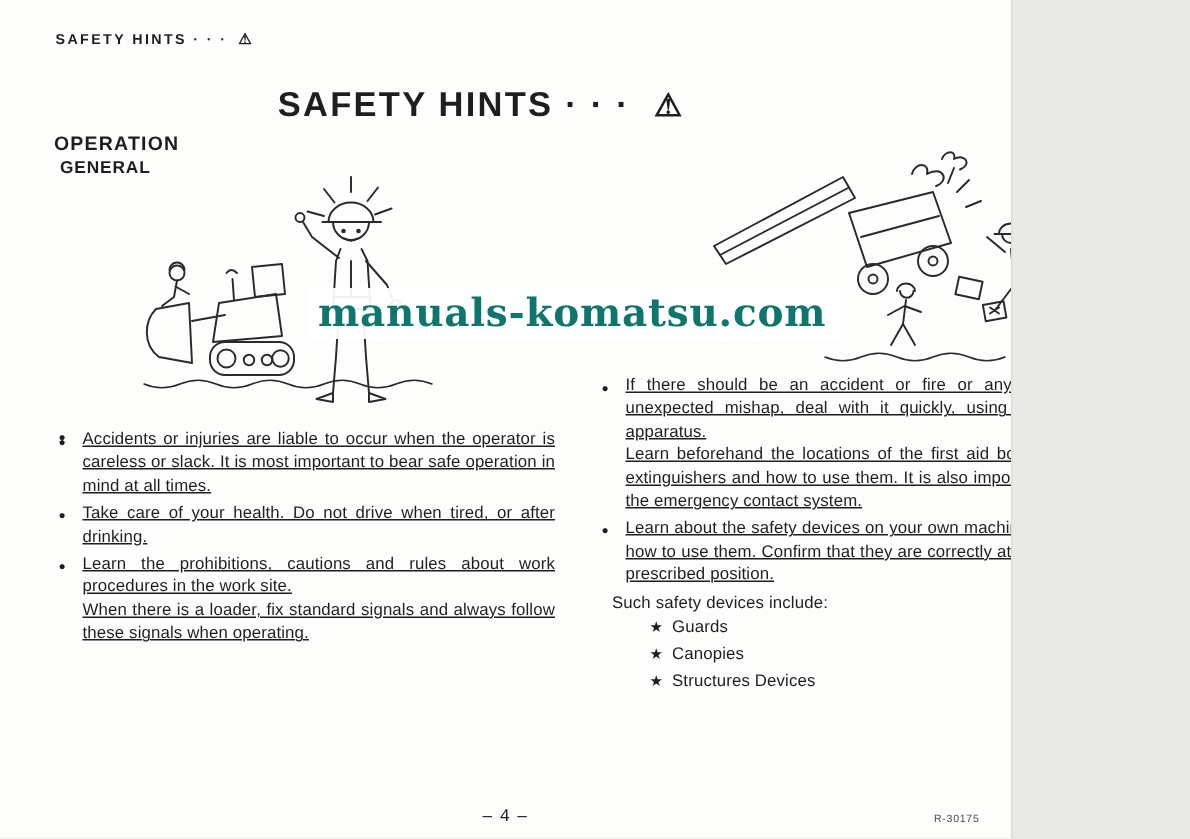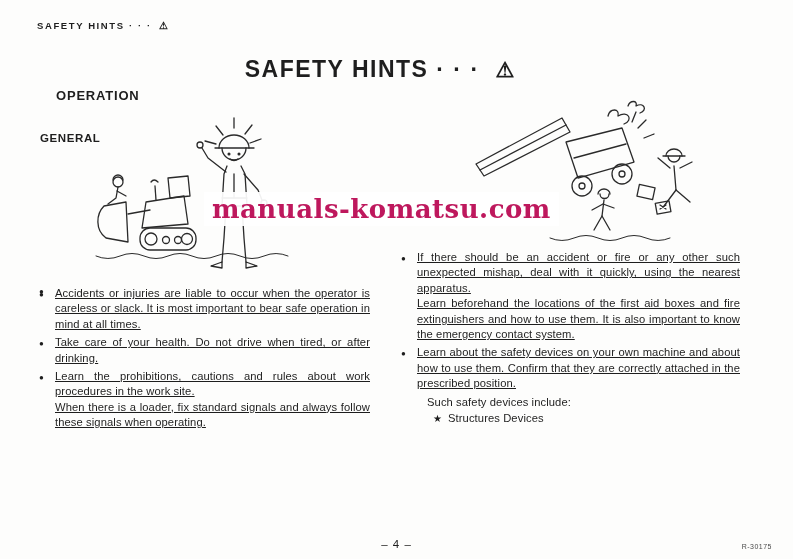--- a/index.html
+++ b/index.html
@@ -1,66 +1,66 @@
 <!DOCTYPE html>
 <html><head>
 <meta charset="utf-8">
 <style>
   html,body{margin:0;padding:0;background:#e9e9e6;}
   .page{
     position:relative;
-    width:793px;height:559px;
+    width:674px;height:559px;
     background:#fdfdfc;
     font-family:"Liberation Sans",sans-serif;
     color:#1e1e1e;
     overflow:hidden;
     box-shadow:0 0 0 1px #ddd;
   }
   .running-header{
     position:absolute;left:37px;top:20px;
     font-size:9.5px;font-weight:bold;letter-spacing:1.6px;
     white-space:nowrap;
   }
   .running-header .warn{font-size:10px;letter-spacing:0;margin-left:3px;}
   .title{
     position:absolute;left:0;right:34px;top:56px;
     text-align:center;
     font-size:23px;font-weight:bold;letter-spacing:1.5px;
     white-space:nowrap;
   }
   .title .warn{font-size:21px;letter-spacing:0;margin-left:8px;}
   .section{
-    position:absolute;left:56px;top:88px;
+    position:absolute;left:36px;top:88px;
     font-size:13px;font-weight:bold;letter-spacing:.8px;
   }
   .subsection{
     position:absolute;left:40px;top:106px;
-    font-size:11.5px;font-weight:bold;letter-spacing:.6px;margin-top:26px;
+    font-size:11.5px;font-weight:bold;letter-spacing:.6px;
   }
   .illu{position:absolute;z-index:1;}
   .illu-left{left:88px;top:114px;width:230px;height:175px;}
   .illu-right{left:470px;top:98px;width:230px;height:165px;}
   .watermark{
     position:absolute;left:204px;top:192px;z-index:5;
     font-family:"DejaVu Serif",serif;font-weight:700;
-    font-size:26px;color:#be185d;
+    font-size:26px;color:#0f766e;
     background:rgba(255,255,255,.93);
     padding:2px 8px;letter-spacing:.5px;
   }
   .col{
     position:absolute;
     font-size:11.2px;line-height:15.4px;
     text-align:justify;letter-spacing:.1px;
   }
   .col-left{left:38px;top:283px;width:332px;}
   .col-right{left:400px;top:250px;width:340px;}
   .bullet-item{position:relative;padding-left:17px;margin-bottom:3px;}
   .bullet-item .dot{position:absolute;left:1px;top:1px;font-size:8px;}
   .para{white-space:pre-line;text-decoration:underline;}
-  .devices-intro{margin-left:27px;margin-top:1px;}
+  .devices-intro{margin-left:8px;margin-top:1px;}
   .device-item{margin-left:33px;line-height:16.8px;white-space:nowrap;}
   .device-item .star{display:inline-block;width:15px;font-size:10px;}
   .page-number{
     position:absolute;left:0;right:0;top:538px;
     text-align:center;font-size:11.5px;letter-spacing:1px;
   }
   .doc-code{
     position:absolute;right:21px;top:543px;
     font-size:7px;color:#4a4a4a;letter-spacing:.5px;
   }
@@ -210,20 +210,26 @@
       <span class="dot">●</span>
       <span class="para">If there should be an accident or fire or any other such unexpected mishap, deal with it quickly, using the nearest apparatus.
 Learn beforehand the locations of the first aid boxes and fire extinguishers and how to use them. It is also important to know the emergency contact system.</span>
     </div>
     <div class="bullet-item">
       <span class="dot">●</span>
       <span class="para">Learn about the safety devices on your own machine and about how to use them. Confirm that they are correctly attached in the prescribed position.</span>
     </div>
     <div class="devices-intro">Such safety devices include:</div>
     <div class="device-item">
+      <span class="star">★</span><span>Guards</span>
+    </div>
+    <div class="device-item">
+      <span class="star">★</span><span>Canopies</span>
+    </div>
+    <div class="device-item">
       <span class="star">★</span><span>Structures Devices</span>
     </div>
   </div>
 
   <div class="page-number">– 4 –</div>
   <div class="doc-code">R-30175</div>
 
 </div>
 
 </body></html>

